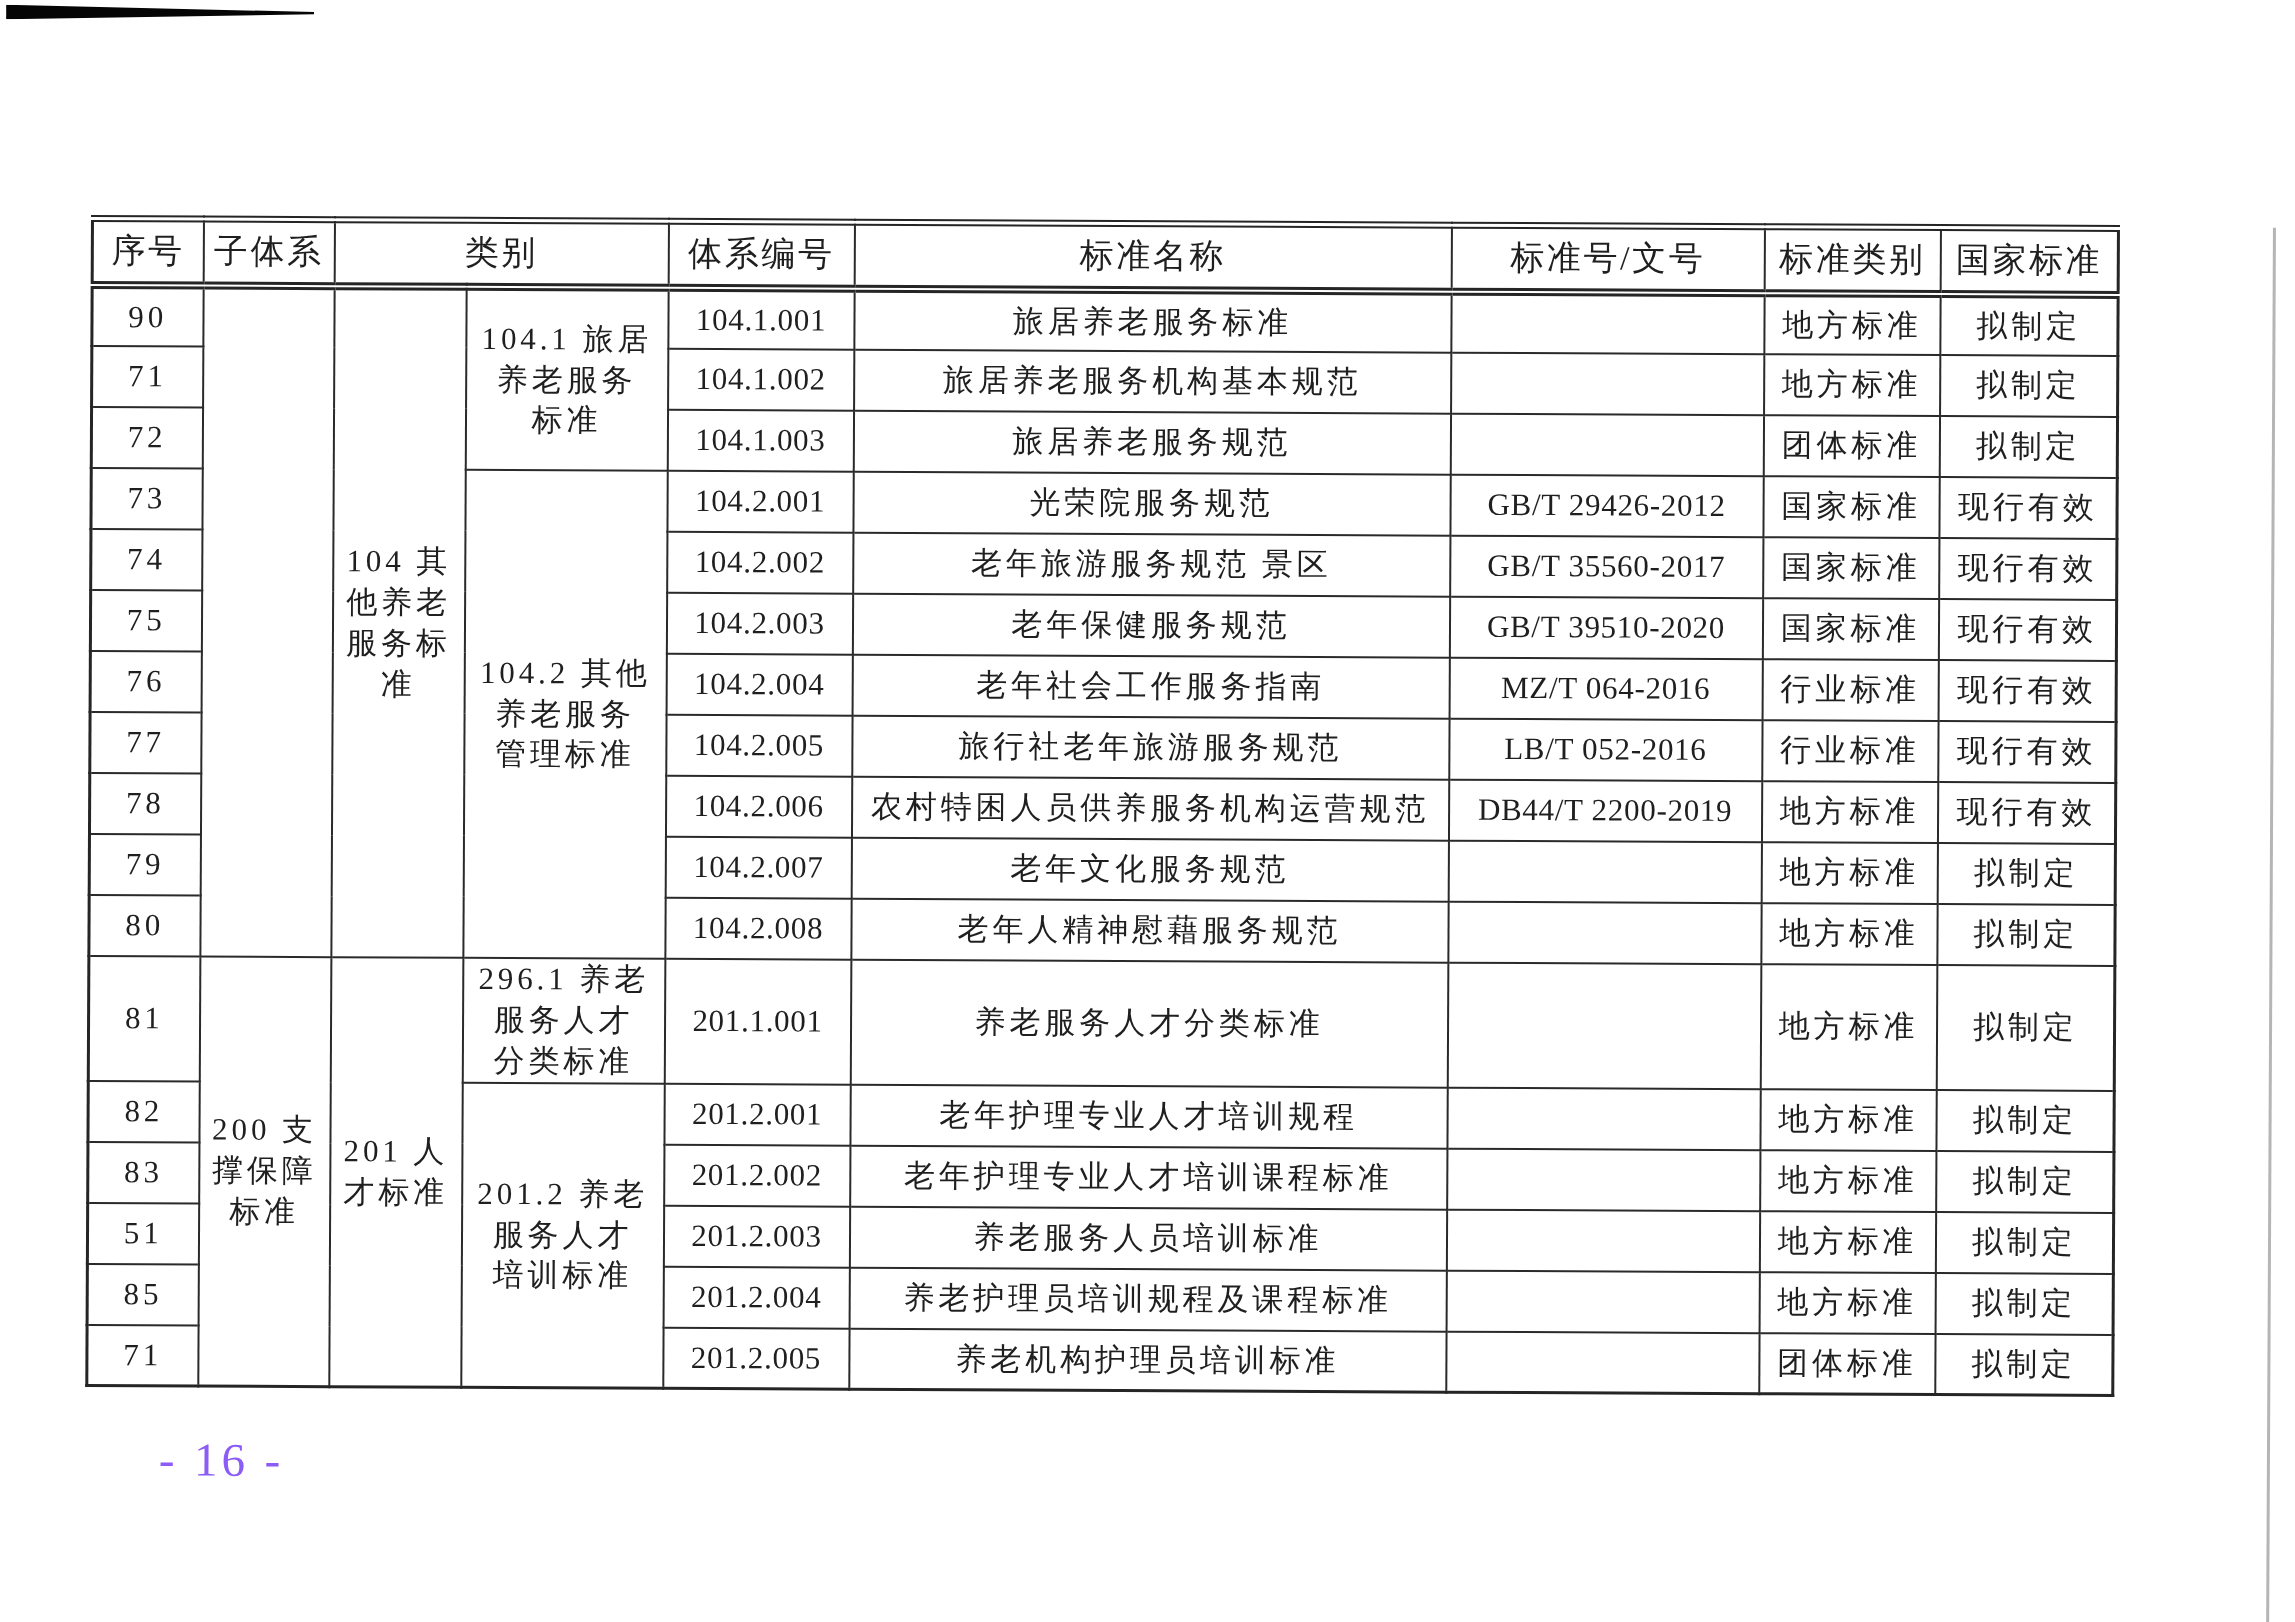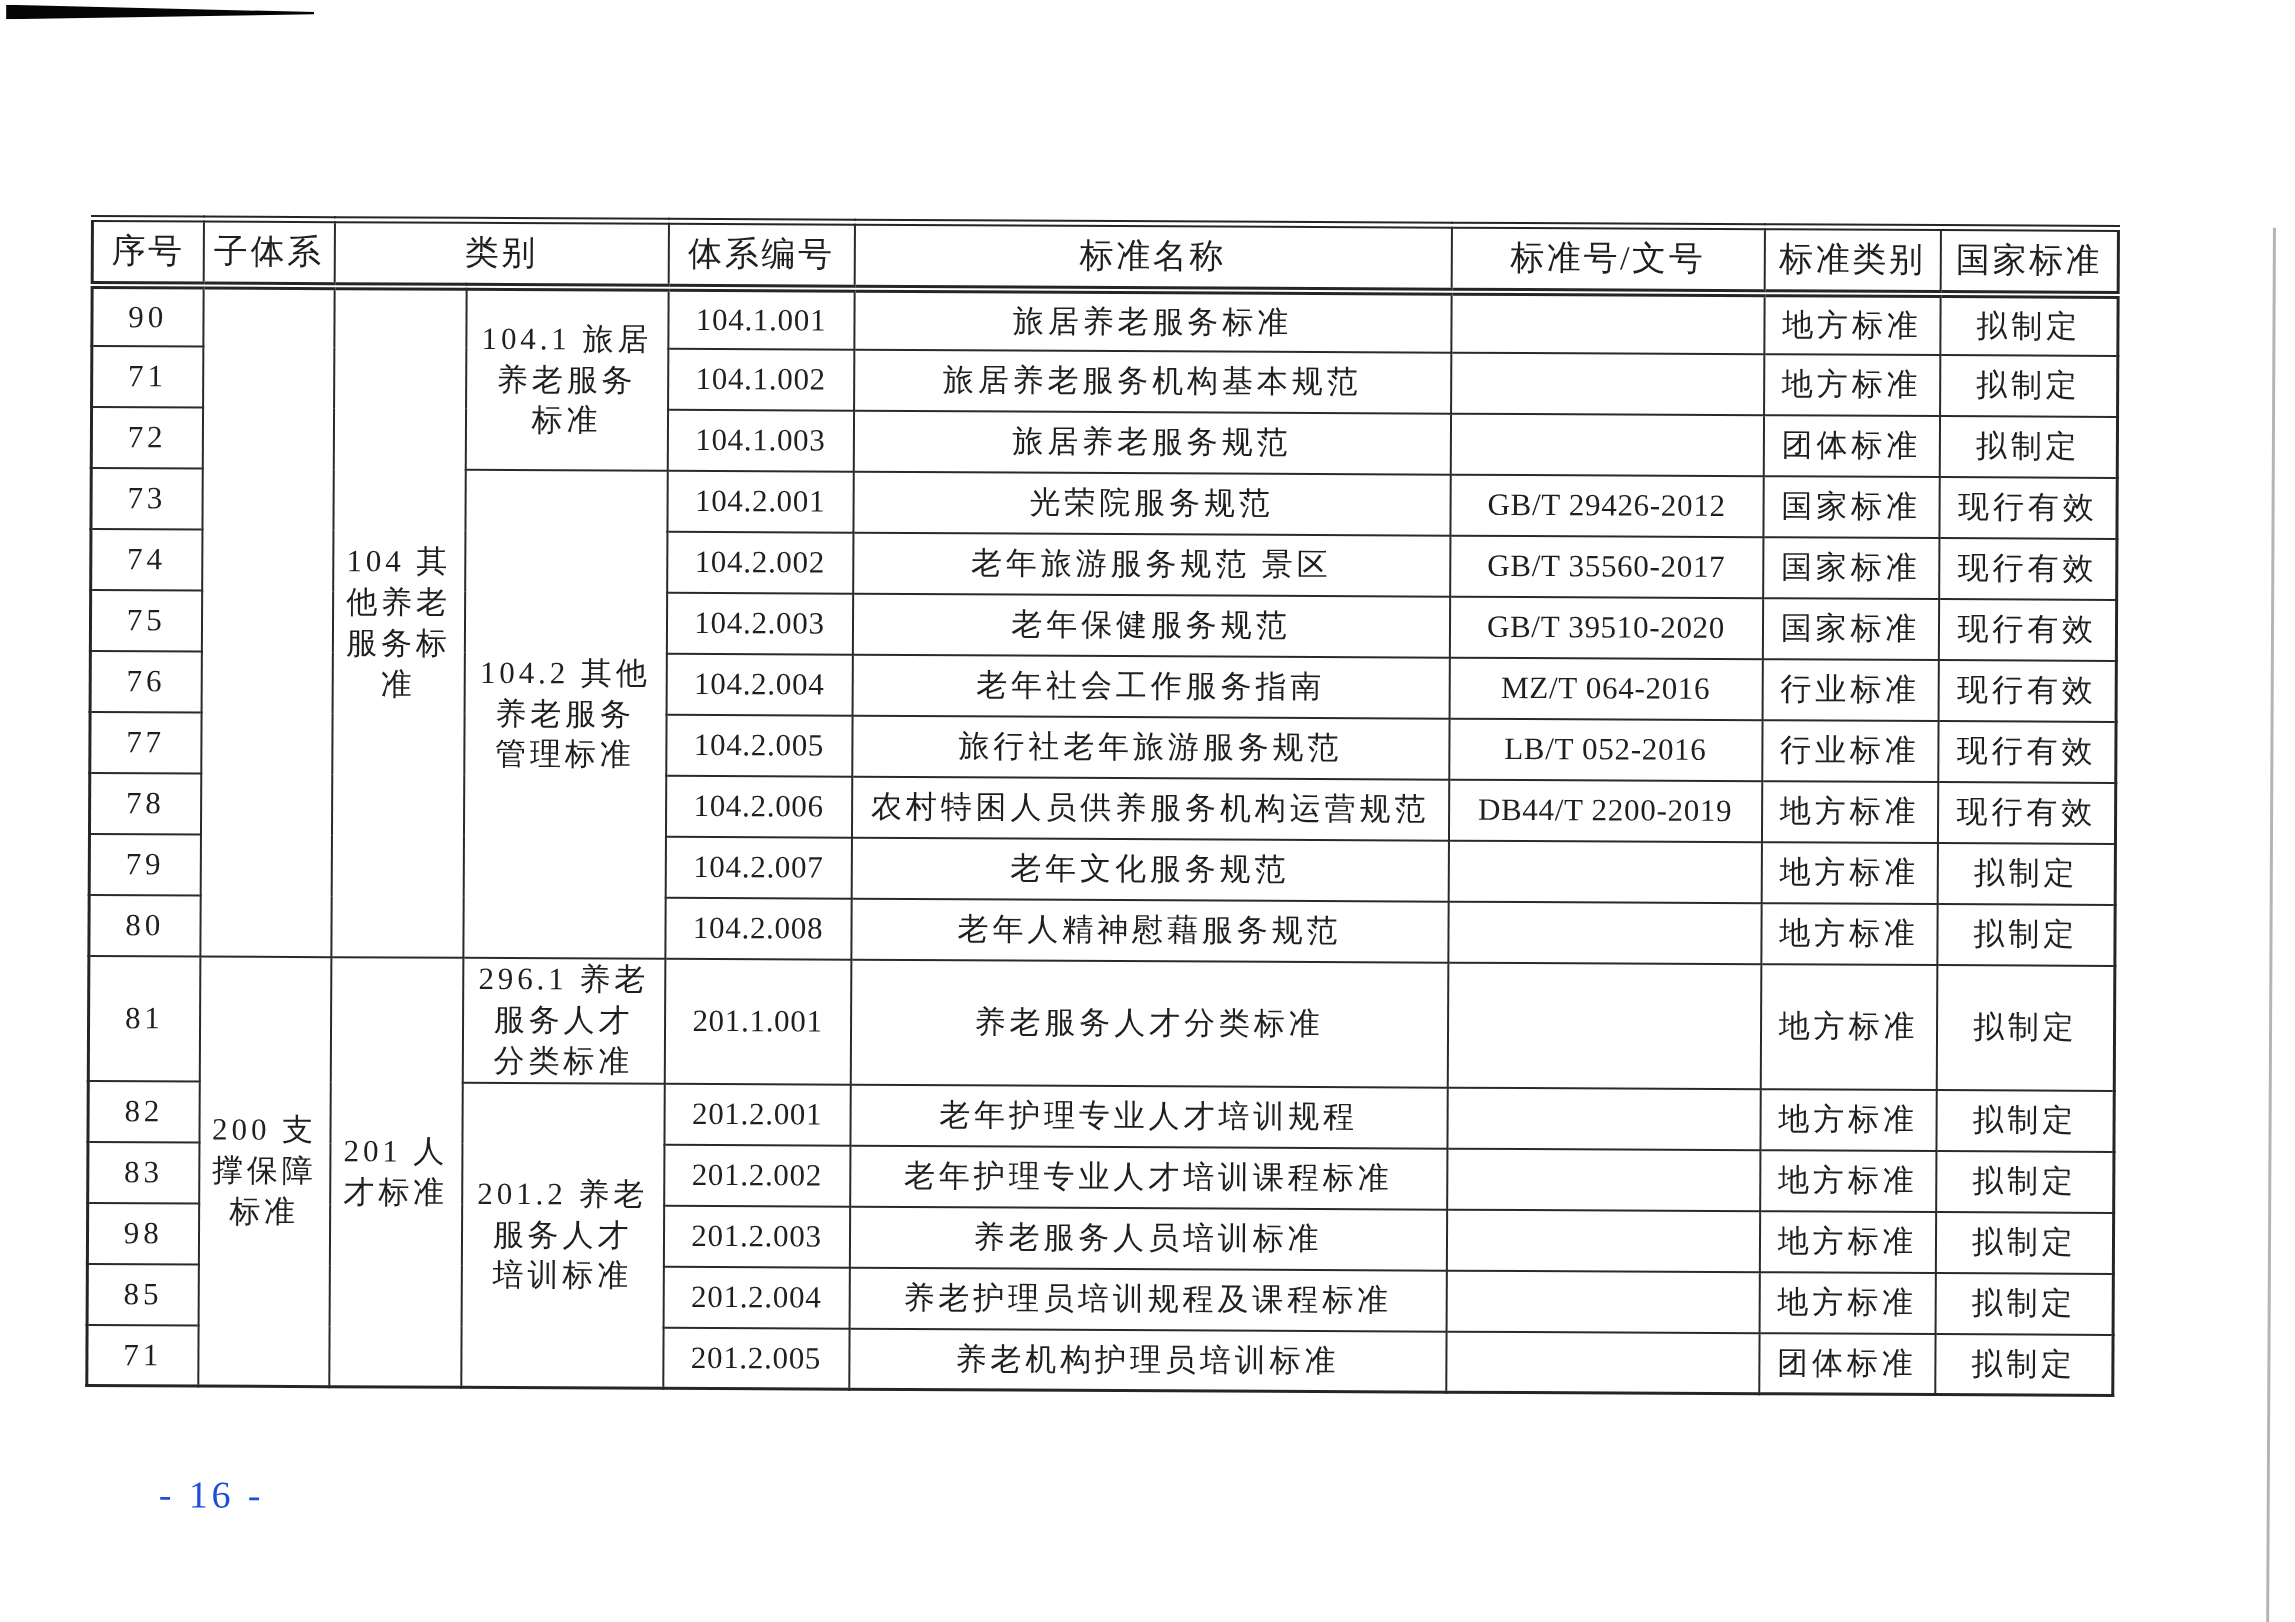--- a/index.html
+++ b/index.html
@@ -66,24 +66,24 @@
   }
   .doc-table tbody tr { height: 61px; }
   .doc-table tbody tr.tall { height: 124px; }
   td.c-code { letter-spacing: 0.7px; }
   td.c-no   { letter-spacing: 0.7px; }
   td.c-merge-cat  { padding: 0 6.5px; }
   td.c-merge-sub  { padding: 0 13px; }
   td.c-merge-sys  { padding: 0 6.5px; }
   .page-num {
     position: absolute;
-    left: 165px; top: 1472px;
-    font-size: 38px;
+    left: 165px; top: 1432px;
+    font-size: 47px;
     letter-spacing: 3.9px;
-    color: #1d4ed8;
+    color: #8b5cf6;
   }
 </style>
 </head>
 <body>
 
 <div class="sheet">
 
   <div class="scan-wedge"></div>
   <div class="scan-edge"></div>
 
@@ -226,21 +226,21 @@
       </tr>
       <tr>
         <td class="c-seq">83</td>
         <td class="c-code">201.2.002</td>
         <td class="c-name">老年护理专业人才培训课程标准</td>
         <td class="c-no"></td>
         <td class="c-type">地方标准</td>
         <td class="c-status">拟制定</td>
       </tr>
       <tr>
-        <td class="c-seq">98</td>
+        <td class="c-seq">51</td>
         <td class="c-code">201.2.003</td>
         <td class="c-name">养老服务人员培训标准</td>
         <td class="c-no"></td>
         <td class="c-type">地方标准</td>
         <td class="c-status">拟制定</td>
       </tr>
       <tr>
         <td class="c-seq">85</td>
         <td class="c-code">201.2.004</td>
         <td class="c-name">养老护理员培训规程及课程标准</td>

